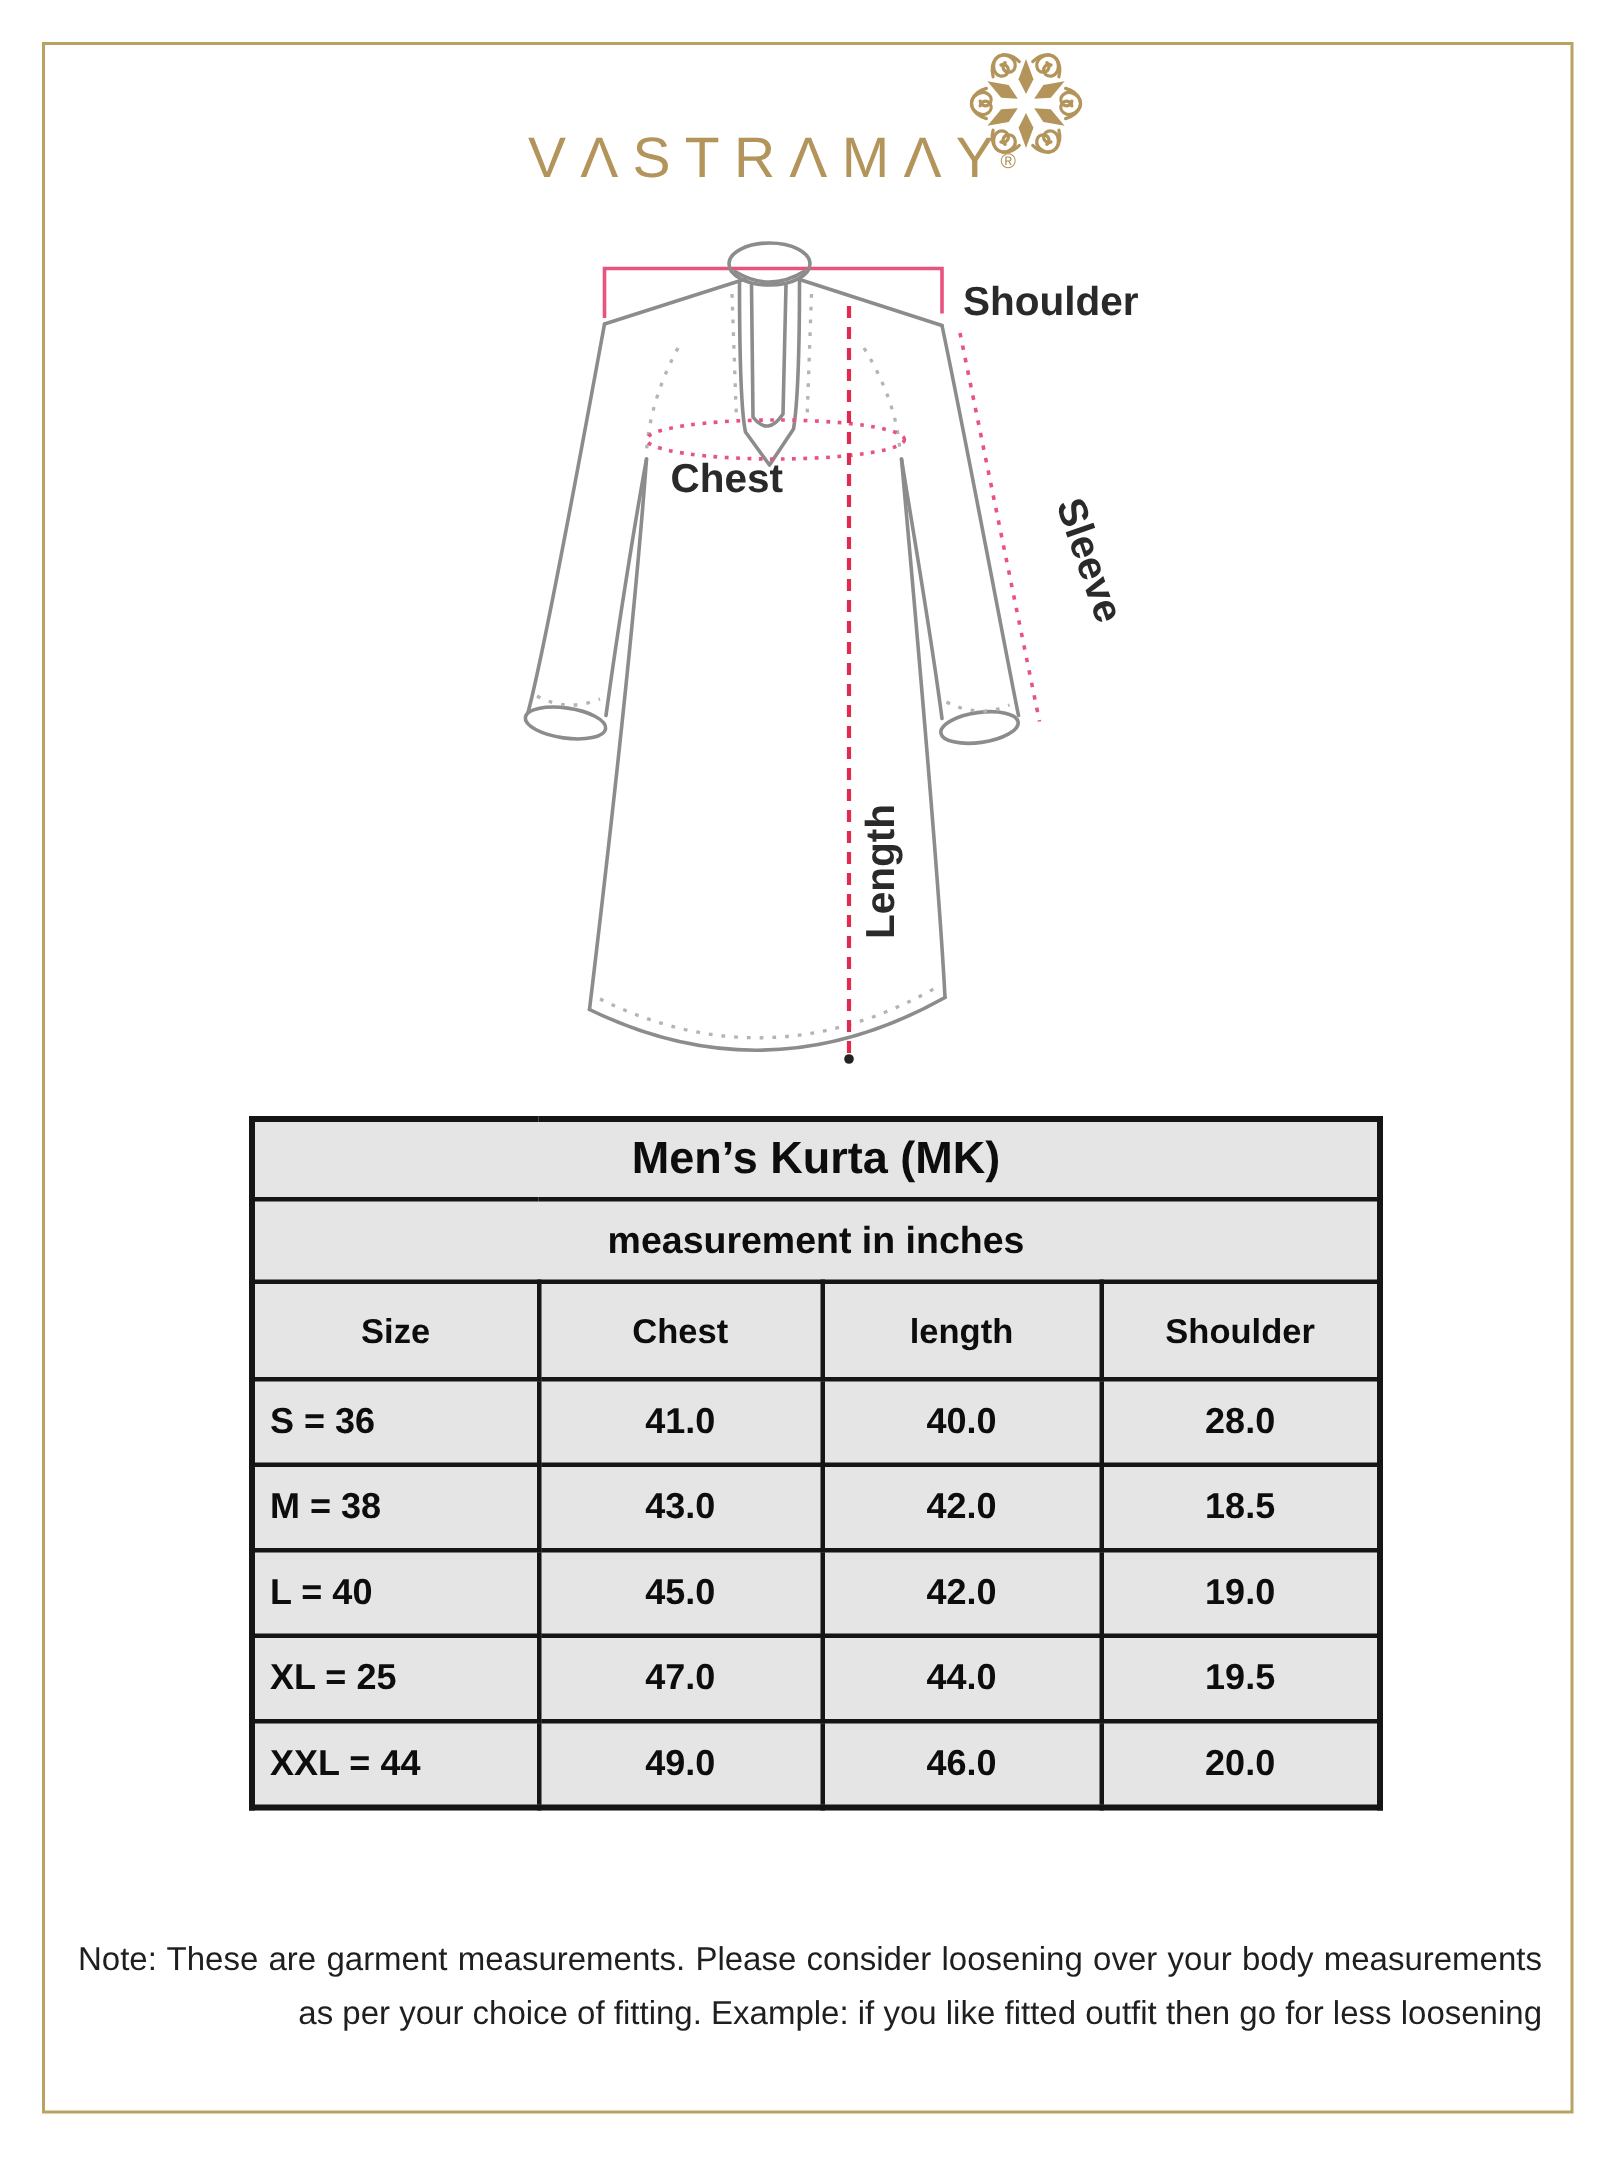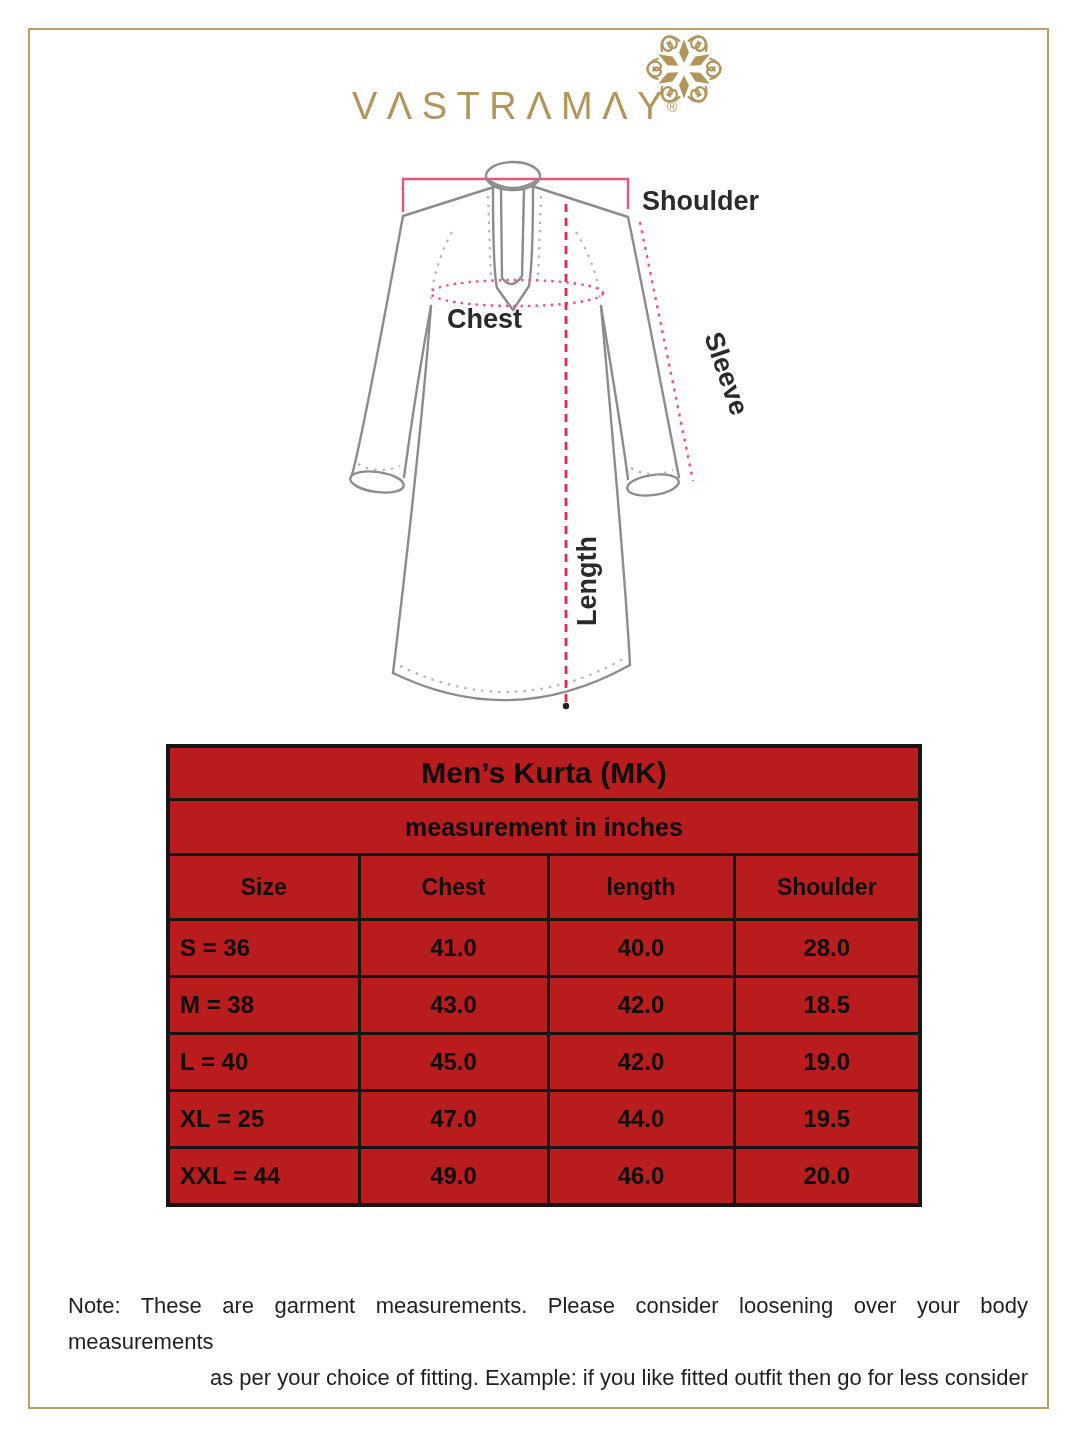--- a/index.html
+++ b/index.html
@@ -24,38 +24,38 @@
   }
   
   .kurta-diagram{position:absolute;left:300px;top:148px;width:500px;height:600px;}
   .kurta-diagram text{
     font-family:"Liberation Sans", sans-serif;font-weight:bold;
     font-size:27px;fill:#2a2a2a;
   }
   
   table.size-chart{
     position:absolute;left:166px;top:744px;width:752px;
-    border-collapse:collapse;background:#b91c1c;table-layout:fixed;
+    border-collapse:collapse;background:#e5e5e5;table-layout:fixed;
   }
   table.size-chart td,table.size-chart th{
     border:3px solid #151515;font-weight:bold;color:#0d0d0d;
     text-align:center;vertical-align:middle;padding:0;
   }
   table.size-chart{border:4px solid #151515;}
   tr.title-row td{height:50px;font-size:30px;}
   tr.subtitle-row td{height:52px;font-size:25px;}
   tr.header-row th{height:62px;font-size:23px;}
   tr.data-row td{height:54px;font-size:24px;}
   tr.data-row td.size-cell{text-align:left;padding-left:10px;}
   
   .note{
     position:absolute;left:52px;top:1288px;width:976px;
     font-size:22px;line-height:36px;color:#1f1f1f;
   }
-  .note .l1{text-align:justify;text-align-last:justify;margin-left:16px;}
+  .note .l1{text-align:justify;text-align-last:justify;}
   .note .l2{text-align:right;}
 </style>
 </head>
 <body>
 
 <div class="gold-frame"></div>
 
 <div class="logo-text">VΛSTRΛMΛY</div>
 <svg class="emblem" viewBox="-40 -40 80 80">
   <defs>
@@ -167,14 +167,14 @@
     <td class="size-cell">XXL = 44</td>
     <td>49.0</td>
     <td>46.0</td>
     <td>20.0</td>
   </tr>
 </tbody>
   </table>
 
 <div class="note">
   <div class="l1">Note: These are garment measurements. Please consider loosening over your body measurements</div>
-  <div class="l2">as per your choice of fitting. Example: if you like fitted outfit then go for less consider</div>
+  <div class="l2">as per your choice of fitting. Example: if you like fitted outfit then go for less loosening</div>
 </div>
 
 </body></html>

